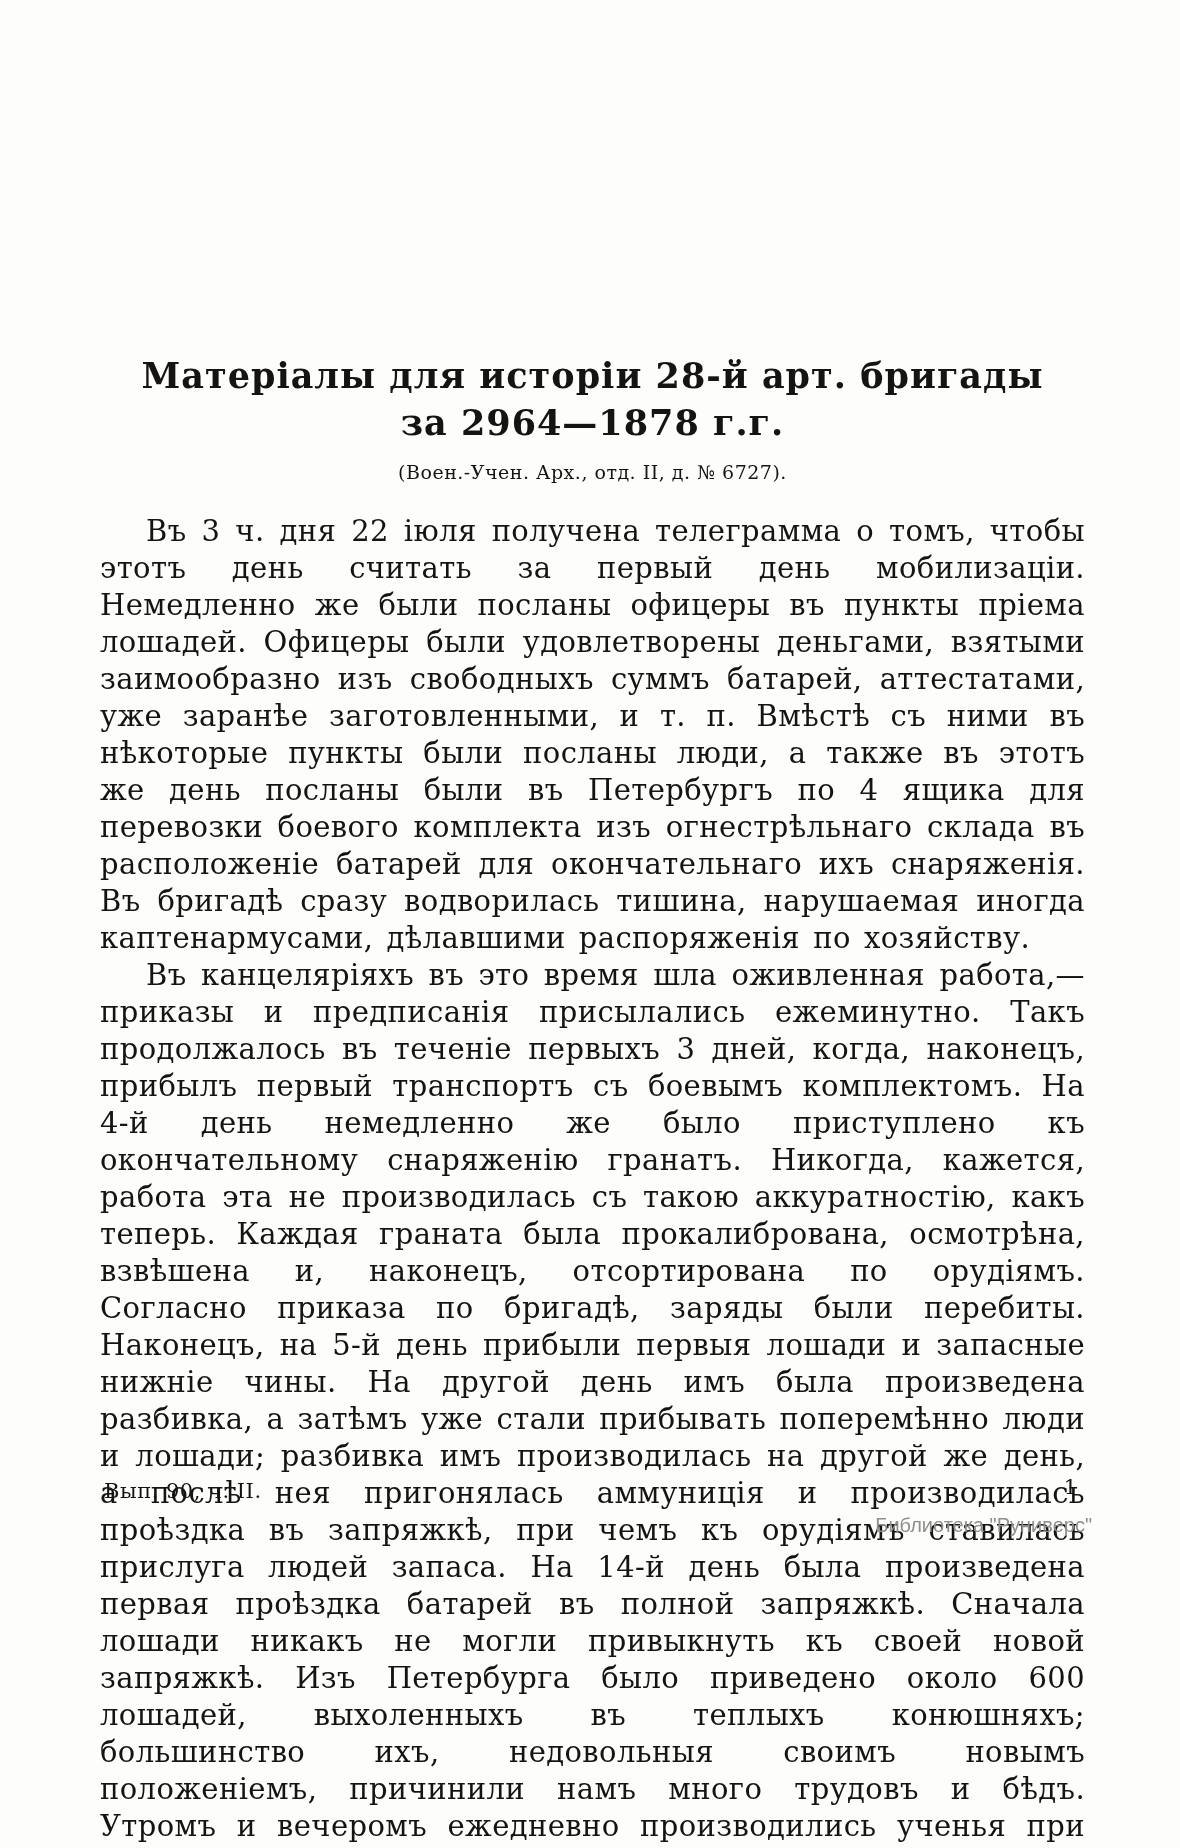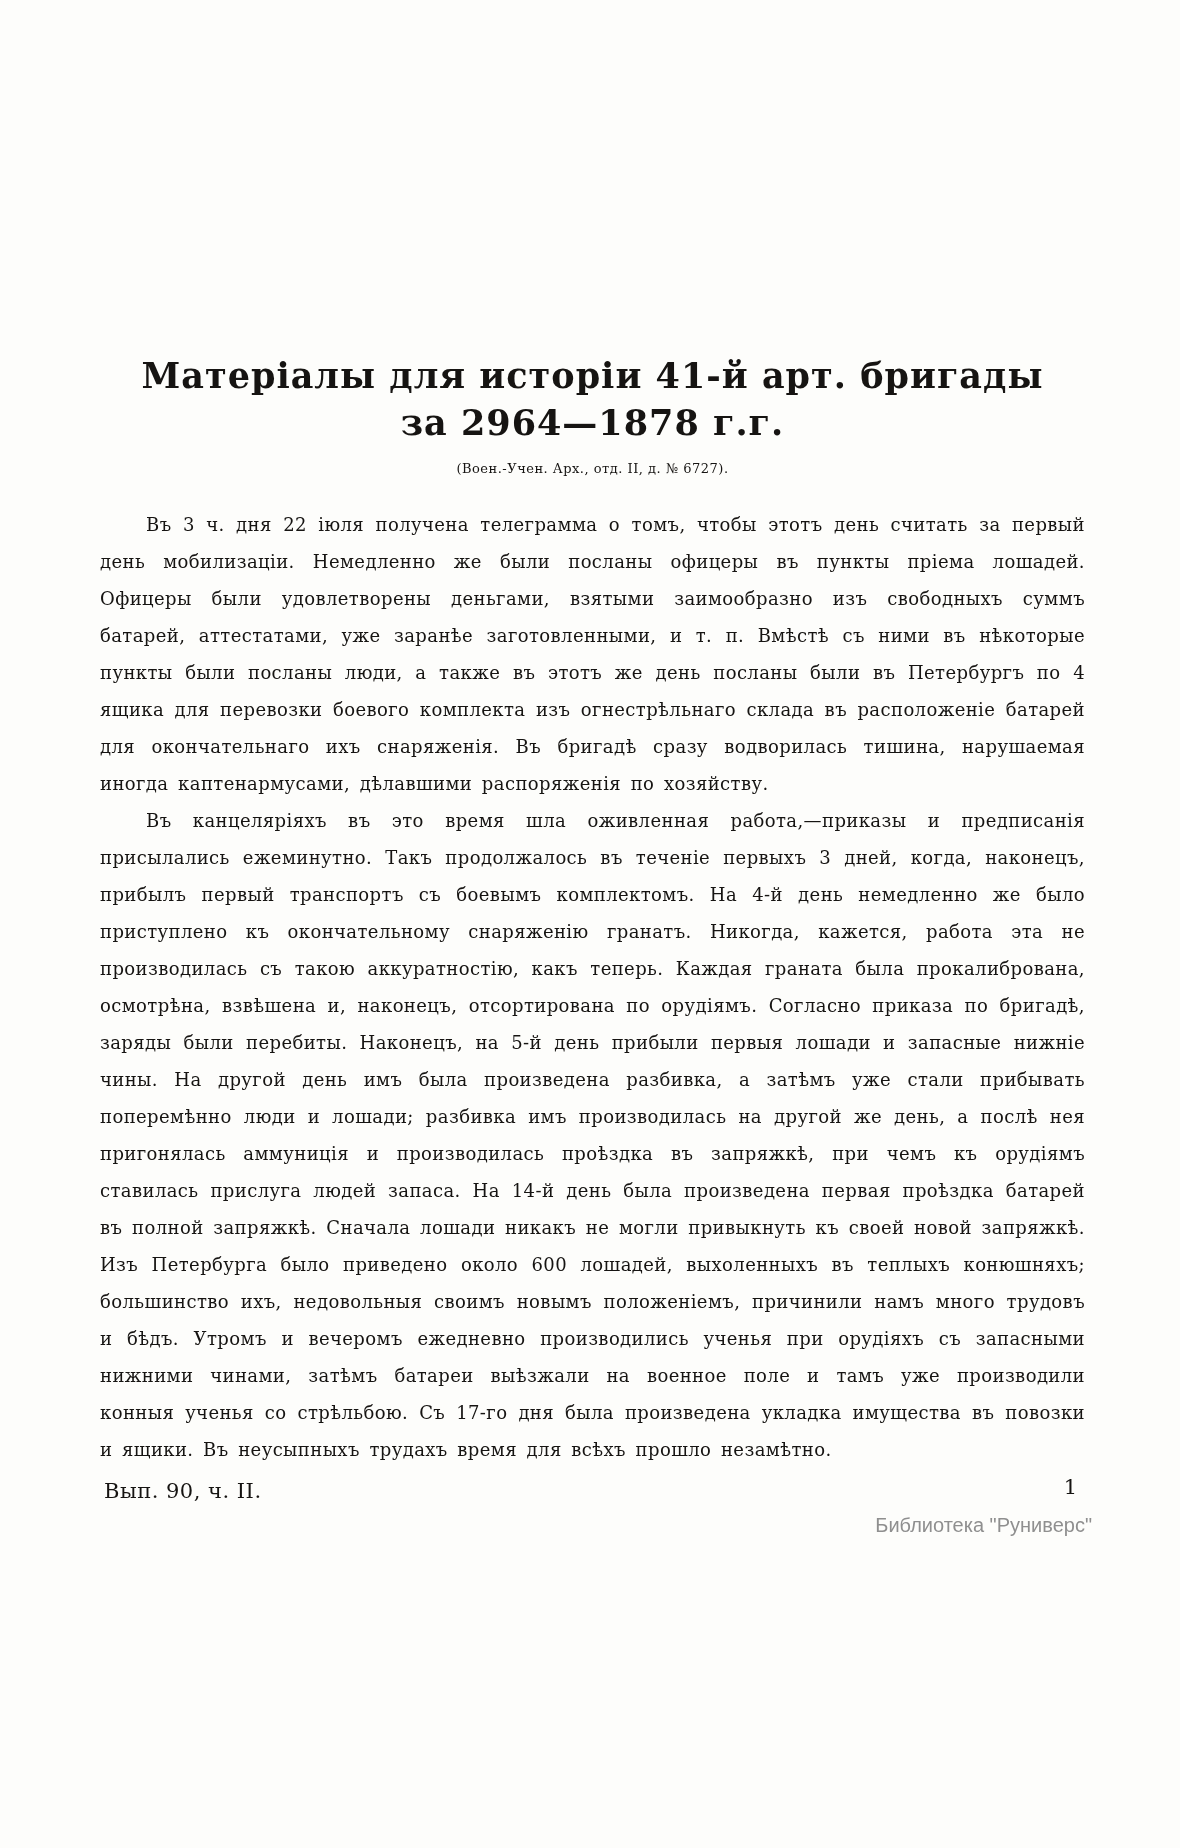--- a/index.html
+++ b/index.html
@@ -29,27 +29,27 @@
     font-size: 35px;
     line-height: 1.35;
     letter-spacing: 1px;
     margin: 0 0 14px 0;
   }
   .title .line {
     display: block;
   }
   .subtitle {
     text-align: center;
-    font-size: 13px;
+    font-size: 19px;
     letter-spacing: 0.5px;
     margin: 0 0 30px 0;
   }
   .body-text p {
     margin: 0;
-    font-size: 18px;
+    font-size: 29px;
     line-height: 37px;
     text-align: justify;
     text-indent: 46px;
     letter-spacing: 0.4px;
     word-spacing: 3.5px;
   }
   .footer {
     position: absolute;
     top: 1479px;
     left: 100px;
@@ -76,21 +76,21 @@
     color: #8f8f8f;
   }
 </style>
 </head>
 <body>
 
 <div class="page">
 
   <div class="content">
     <h1 class="title">
-      <span class="line">Матеріалы для исторіи 41-й арт. бригады</span>
+      <span class="line">Матеріалы для исторіи 28-й арт. бригады</span>
       <span class="line">за 2964—1878 г.г.</span>
     </h1>
 
     <div class="subtitle">(Воен.-Учен. Арх., отд. II, д. № 6727).</div>
 
     <div class="body-text">
       <p>Въ 3 ч. дня 22 іюля получена телеграмма о томъ, чтобы этотъ день считать за первый день мобилизаціи. Немедленно же были посланы офицеры въ пункты пріема лошадей. Офицеры были удовлетворены деньгами, взятыми заимообразно изъ свободныхъ суммъ батарей, аттестатами, уже заранѣе заготовленными, и т. п. Вмѣстѣ съ ними въ нѣкоторые пункты были посланы люди, а также въ этотъ же день посланы были въ Петербургъ по 4 ящика для перевозки боевого комплекта изъ огнестрѣльнаго склада въ расположеніе батарей для окончательнаго ихъ снаряженія. Въ бригадѣ сразу водворилась тишина, нарушаемая иногда каптенармусами, дѣлавшими распоряженія по хозяйству.</p>
       <p>Въ канцеляріяхъ въ это время шла оживленная работа,—приказы и предписанія присылались ежеминутно. Такъ продолжалось въ теченіе первыхъ 3 дней, когда, наконецъ, прибылъ первый транспортъ съ боевымъ комплектомъ. На 4-й день немедленно же было приступлено къ окончательному снаряженію гранатъ. Никогда, кажется, работа эта не производилась съ такою аккуратностію, какъ теперь. Каждая граната была прокалибрована, осмотрѣна, взвѣшена и, наконецъ, отсортирована по орудіямъ. Согласно приказа по бригадѣ, заряды были перебиты. Наконецъ, на 5-й день прибыли первыя лошади и запасные нижніе чины. На другой день имъ была произведена разбивка, а затѣмъ уже стали прибывать поперемѣнно люди и лошади; разбивка имъ производилась на другой же день, а послѣ нея пригонялась аммуниція и производилась проѣздка въ запряжкѣ, при чемъ къ орудіямъ ставилась прислуга людей запаса. На 14-й день была произведена первая проѣздка батарей въ полной запряжкѣ. Сначала лошади никакъ не могли привыкнуть къ своей новой запряжкѣ. Изъ Петербурга было приведено около 600 лошадей, выхоленныхъ въ теплыхъ конюшняхъ; большинство ихъ, недовольныя своимъ новымъ положеніемъ, причинили намъ много трудовъ и бѣдъ. Утромъ и вечеромъ ежедневно производились ученья при орудіяхъ съ запасными нижними чинами, затѣмъ батареи выѣзжали на военное поле и тамъ уже производили конныя ученья со стрѣльбою. Съ 17-го дня была произведена укладка имущества въ повозки и ящики. Въ неусыпныхъ трудахъ время для всѣхъ прошло незамѣтно.</p>
 
     </div>

